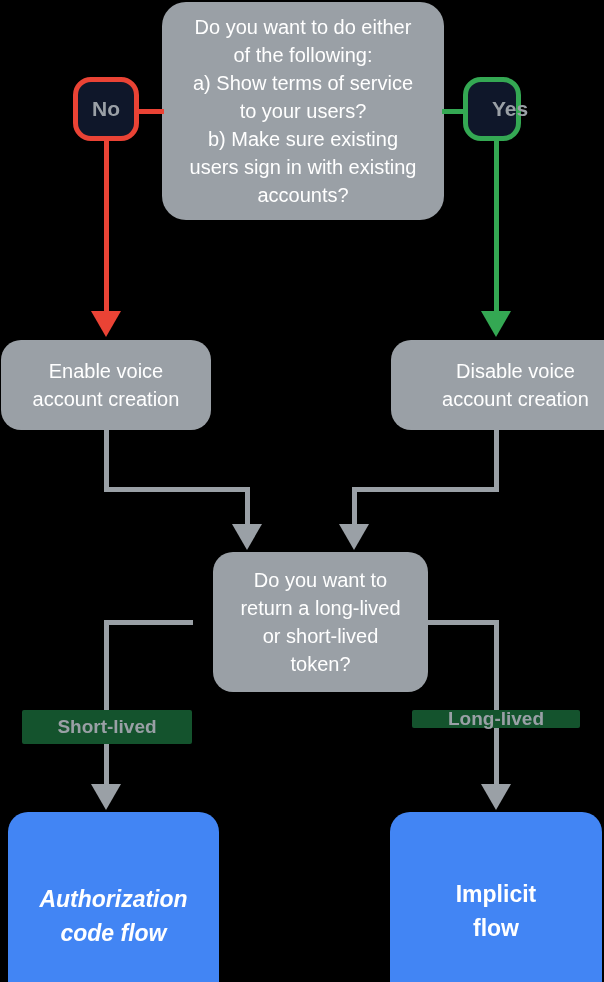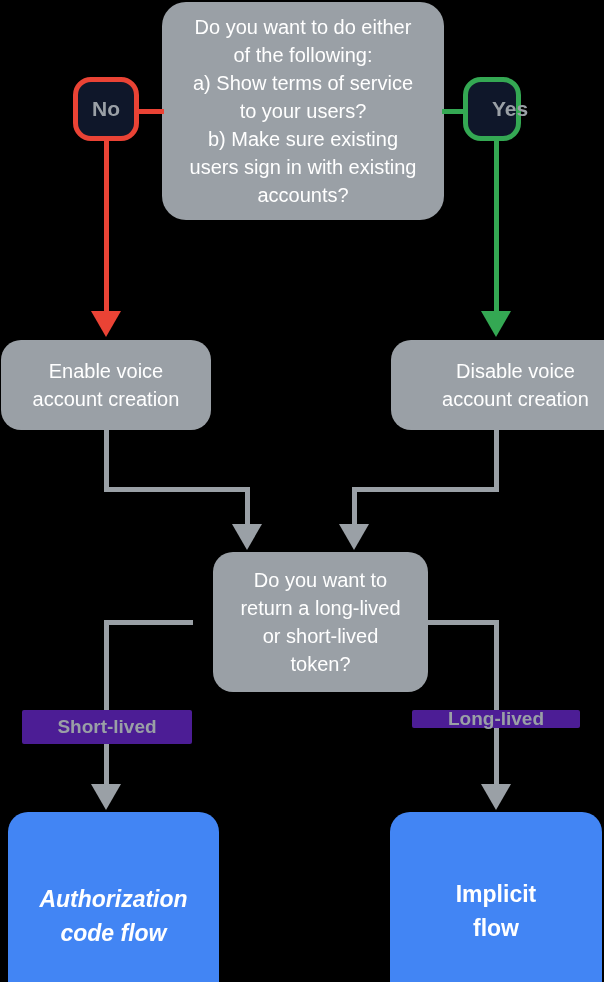--- a/index.html
+++ b/index.html
@@ -44,21 +44,21 @@
     background: #0f172a;
     color: #9AA0A6;
     font-size: 21px;
     font-weight: 600;
     border-radius: 18px;
     border: 5px solid;
   }
   .badge.red-border  { border-color: #EA4335; }
   .badge.green-border{ border-color: #34A853; }
   .edge-label {
-    background: #4c1d95;
+    background: #14532d;
     color: #9AA0A6;
     font-size: 19px;
     font-weight: 600;
     border-radius: 2px;
   }
   .line { position: absolute; }
   .line.red   { background: #EA4335; }
   .line.green { background: #34A853; }
   .line.gray  { background: #9AA0A6; }
   .arrow-down {

